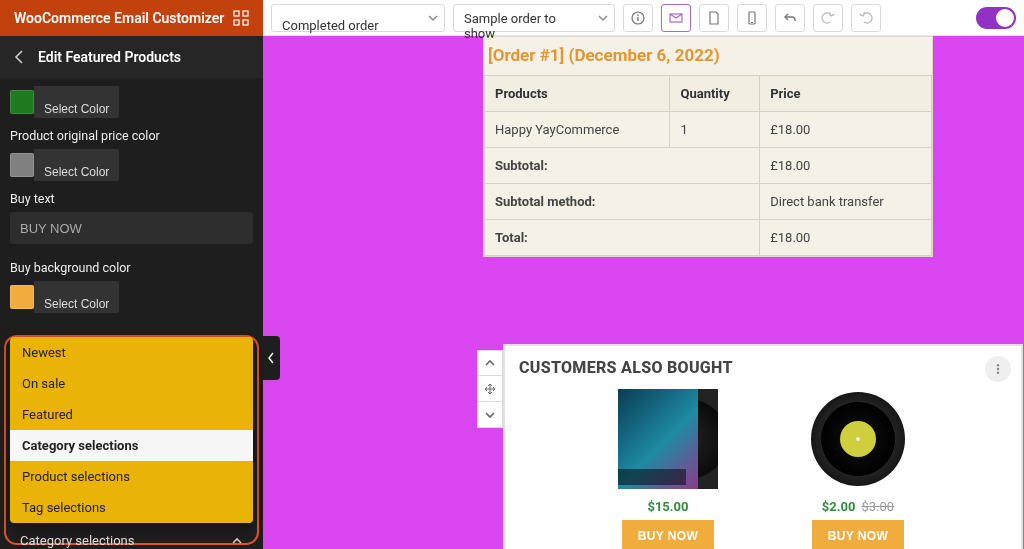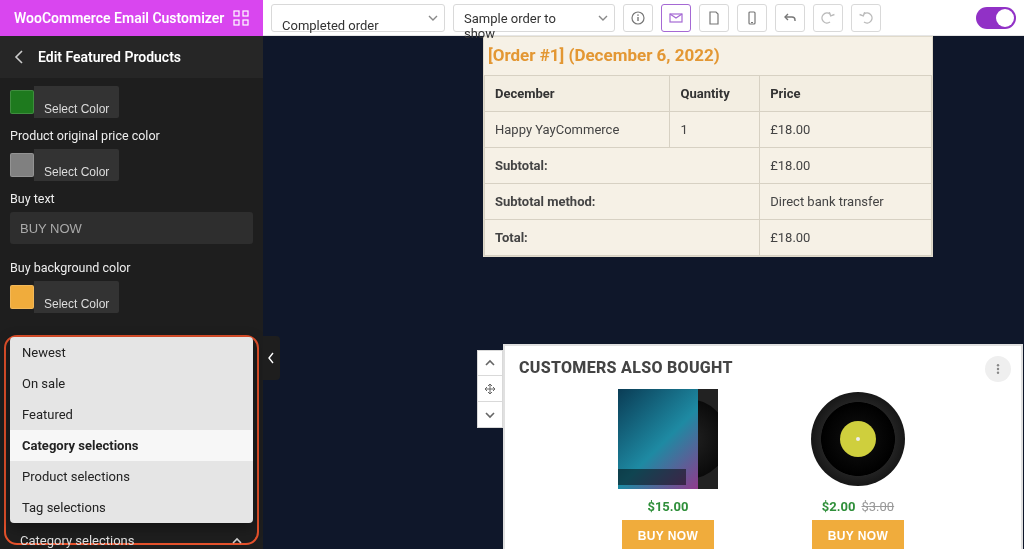--- a/index.html
+++ b/index.html
@@ -1,20 +1,20 @@
 <!DOCTYPE html>
 <html><head>
 <meta charset="utf-8">
 <style>
   * { box-sizing: border-box; margin: 0; padding: 0; }
   html, body { width: 1024px; height: 549px; font-family: -apple-system, BlinkMacSystemFont, "Segoe UI", Roboto, Arial, sans-serif; overflow: hidden; }
   body { display: flex; flex-direction: column; background: #efefef; }
 
   
-  .topbar { height: 36px; display: flex; align-items: center; background: #d946ef; position: relative; z-index: 5; }
+  .topbar { height: 36px; display: flex; align-items: center; background: #c2410c; position: relative; z-index: 5; }
   .topbar .brand { color: #fff; font-weight: 600; font-size: 14px; padding: 0 14px; display: flex; align-items: center; flex: 0 0 263px; height: 100%; }
   .topbar .brand .grid-icon { margin-left: auto; }
   .topbar .right { flex: 1; display: flex; align-items: center; padding: 0 8px 0 8px; gap: 8px; background: #fff; height: 100%; border-bottom: 1px solid #e6e6e6; }
   .select-box { height: 28px; border: 1px solid #d9d9d9; border-radius: 3px; background: #fff; padding: 16px 24px 0 10px; font-size: 13px; color: #333; display: flex; align-items: center; position: relative; }
   .select-box .chev { position: absolute; right: 6px; top: 50%; transform: translateY(-50%); }
   .icon-btn { width: 30px; height: 28px; border: 1px solid #d9d9d9; border-radius: 3px; background: #fff; display: flex; align-items: center; justify-content: center; color: #555; cursor: pointer; }
   .icon-btn.active-purple { border-color: #a569d4; color: #a569d4; }
   .toggle { margin-left: auto; width: 40px; height: 22px; border-radius: 11px; background: #9131c6; position: relative; }
   .toggle .knob { position: absolute; right: 2px; top: 2px; width: 18px; height: 18px; border-radius: 50%; background: #fff; }
 
@@ -27,28 +27,28 @@
   .sidebar-header .back { margin-right: 10px; color: #bbb; }
   .sidebar-scroll { padding: 6px 10px 0 10px; position: relative; }
   .side-label { font-size: 12.5px; color: #eee; margin: 10px 0 6px 0; }
   .swatch-row { display: flex; align-items: center; }
   .swatch-row .swatch { width: 24px; height: 24px; border-radius: 2px; border: 1px solid rgba(255,255,255,0.15); }
   .swatch-row .select-color-btn { margin-left: 0; background: #333; color: #ddd; border: none; height: 24px; padding: 16px 10px; font-size: 12px; border-radius: 0 2px 2px 0; cursor: pointer; }
   .side-input { width: 100%; height: 32px; background: #2e2e2e; border: none; border-radius: 3px; color: #aaa; padding: 0 10px; font-size: 13px; margin-bottom: 6px; }
 
   
   .dropdown-highlight { position: absolute; left: 4px; right: 4px; bottom: 4px; border: 2px solid #e4512b; border-radius: 13px; padding: 0; }
-  .dropdown-panel { background: #e5e5e5; border-radius: 4px; margin: 0 4px 0 4px; box-shadow: 0 4px 14px rgba(0,0,0,0.4); overflow: hidden; color: #222; }
+  .dropdown-panel { background: #eab308; border-radius: 4px; margin: 0 4px 0 4px; box-shadow: 0 4px 14px rgba(0,0,0,0.4); overflow: hidden; color: #222; }
   .dropdown-panel .opt { padding: 8px 12px; font-size: 13px; cursor: pointer; }
   .dropdown-panel .opt.selected { font-weight: 700; background: #f7f7f7; }
   .collapsed-row { display: flex; align-items: center; color: #ddd; padding: 10px 14px; font-size: 13px; }
   .collapsed-row .chev { margin-left: auto; }
 
   
-  .canvas { flex: 1; position: relative; background: #0f172a; overflow: hidden; padding-left: 44px; }
+  .canvas { flex: 1; position: relative; background: #d946ef; overflow: hidden; padding-left: 44px; }
   .canvas-collapse-tab { position: absolute; left: -1px; top: 300px; width: 18px; height: 44px; background: #1e1e1e; border-radius: 0 4px 4px 0; display: flex; align-items: center; justify-content: center; color: #fff; }
 
   .email-preview { position: absolute; left: 220px; top: 0; width: 450px; background: #f6f1e6; border: 1px solid #e0dacb; }
   .order-title { color: #e39733; font-size: 17px; font-weight: 700; padding: 8px 4px 10px 4px; }
   table.order-table { width: 100%; border-collapse: collapse; font-size: 13px; color: #444; }
   table.order-table th, table.order-table td { border: 1px solid #d7d1c3; padding: 10px 10px; text-align: left; vertical-align: middle; }
   table.order-table th { font-weight: 700; color: #333; background: #f3eee2; }
   table.order-table .label-col { font-weight: 700; }
 
   .block-controls { position: absolute; left: 214px; top: 314px; width: 26px; display: flex; flex-direction: column; gap: 0; }
@@ -213,21 +213,21 @@
       <svg width="8" height="12" viewBox="0 0 8 12">
           <path d="M6 1L2 6l4 5" stroke="#fff" stroke-width="1.4" fill="none"></path>
         </svg>
     </div>
 
     <div class="email-preview">
       <div class="order-title">[Order #1] (December 6, 2022)</div>
       <table class="order-table">
         <thead>
           <tr>
-            <th>December</th>
+            <th>Products</th>
             <th>Quantity</th>
             <th>Price</th>
           </tr>
         </thead>
         <tbody>
           <tr>
             <td>Happy YayCommerce</td>
             <td>1</td>
             <td>£18.00</td>
           </tr>

